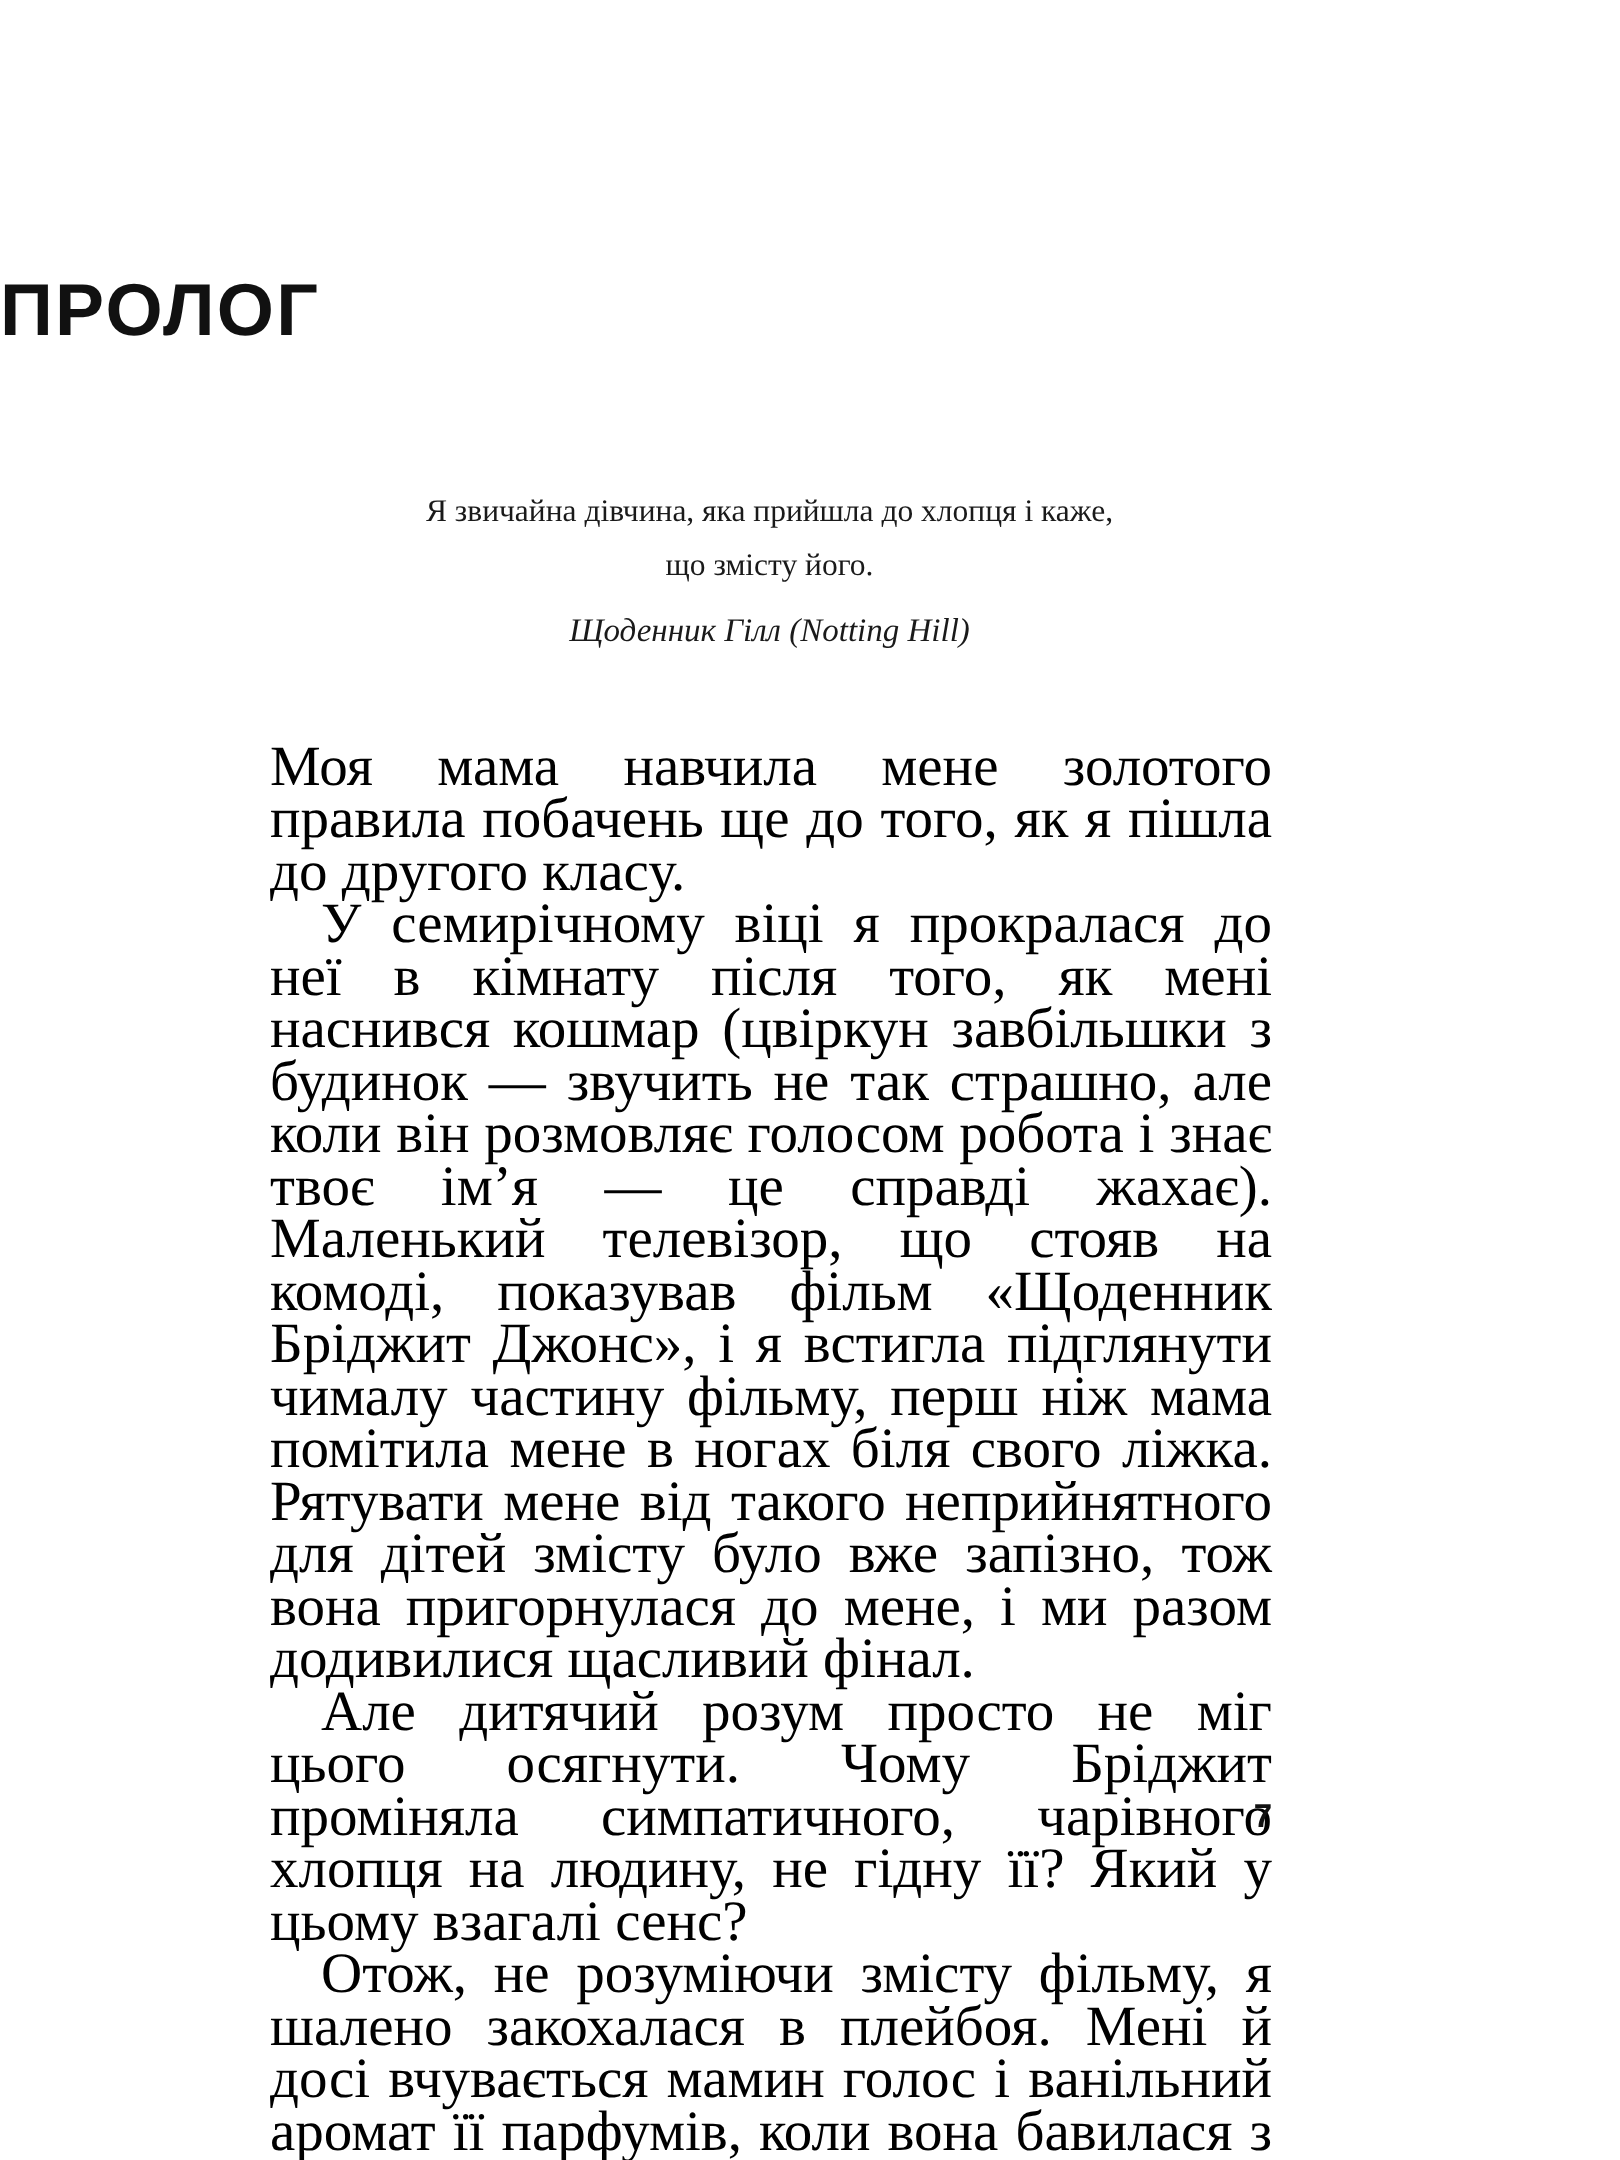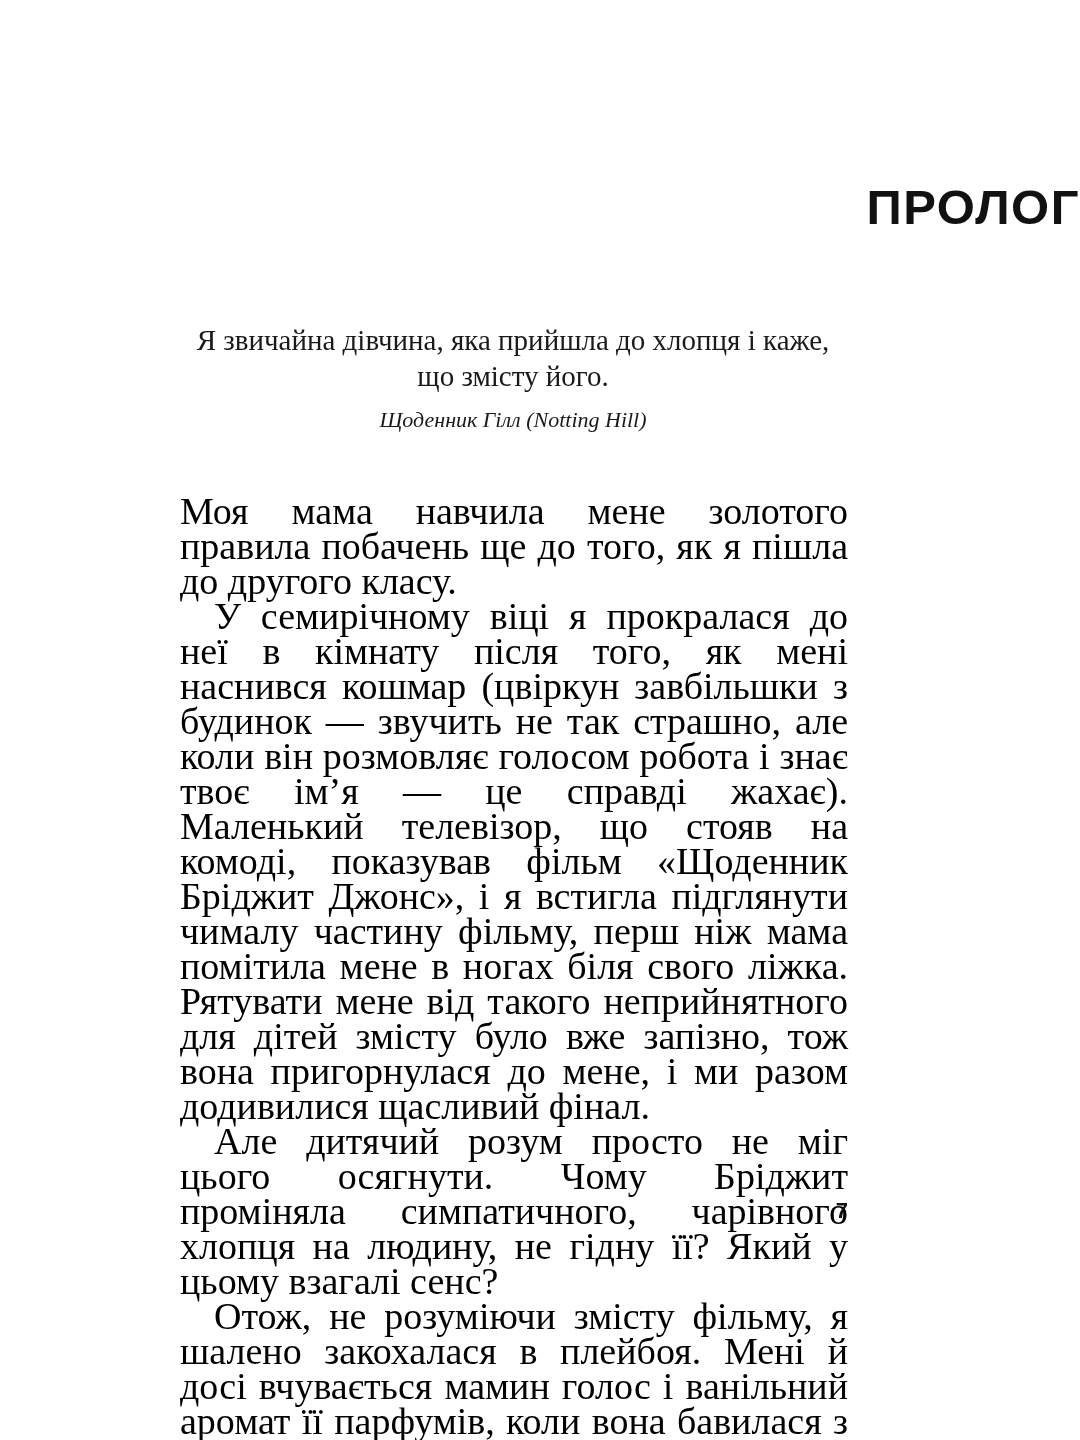--- a/index.html
+++ b/index.html
@@ -22,39 +22,39 @@
     height: 1440px;
     box-sizing: border-box;
   }
 
   
   .chapter-title {
     position: absolute;
     top: 150px;
     left: 0;
     width: 1080px;
-    text-align: right;
+    text-align: left;
     font-family: "Liberation Sans", "DejaVu Sans", sans-serif;
     font-weight: bold;
     font-size: 49px;
     letter-spacing: 1.5px;
     line-height: 1;
     color: #111111;
   }
 
   
   .epigraph {
     position: absolute;
     top: 322px;
     left: 180px;
     width: 666px;
     text-align: center;
   }
   .epigraph-quote {
-    font-size: 29px;
+    font-size: 21px;
     line-height: 36px;
     color: #1a1a1a;
   }
   .epigraph-source {
     margin-top: 12px;
     font-style: italic;
     font-size: 22px;
     line-height: 28px;
     color: #1a1a1a;
   }

